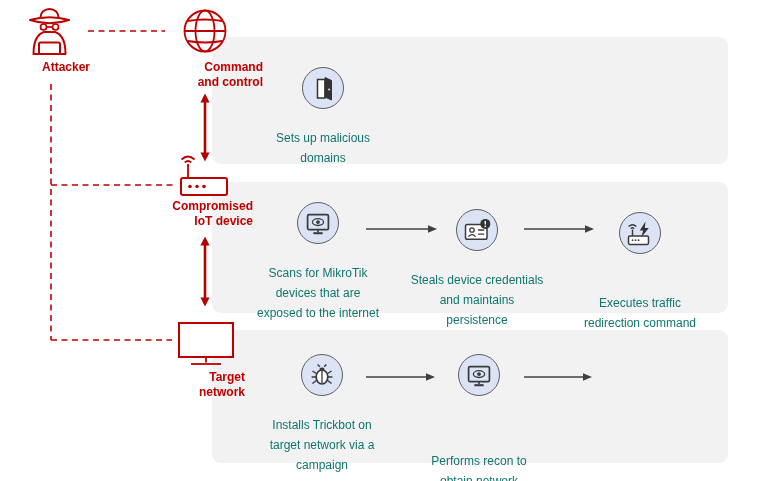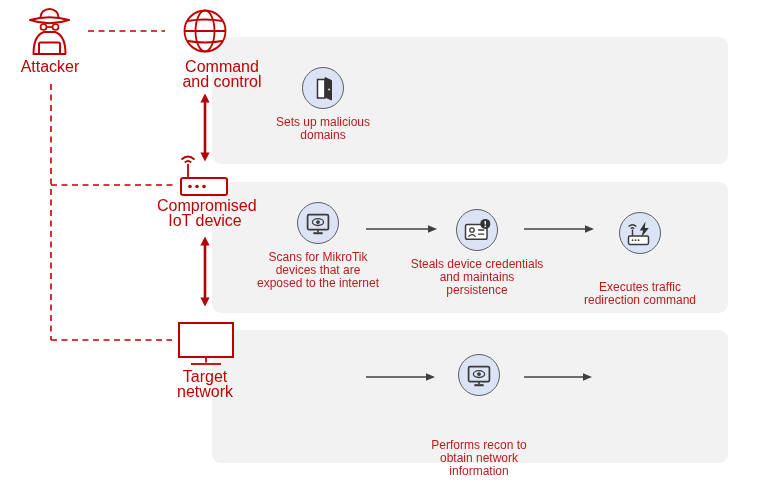--- a/index.html
+++ b/index.html
@@ -2,24 +2,24 @@
 <html><head>
 <meta charset="utf-8">
 <style>
   html,body{margin:0;padding:0;background:#fff;}
   #canvas{position:relative;width:769px;height:481px;background:#ffffff;
           font-family:"Liberation Sans",sans-serif;overflow:hidden;}
   .band{position:absolute;left:212px;width:516px;background:#f2f2f2;border-radius:9px;z-index:1;}
   .step{position:absolute;width:176px;display:flex;flex-direction:column;align-items:center;z-index:2;}
   .bubble{width:42px;height:42px;border-radius:50%;background:#dbe3f4;border:1.4px solid #5c6066;
           display:flex;align-items:center;justify-content:center;box-sizing:border-box;}
-  .caption{margin-top:7px;font-size:12px;line-height:13px;color:#b91c1c;text-align:center;white-space:pre-line;}
+  .caption{margin-top:19px;font-size:12px;line-height:20px;color:#0f766e;text-align:center;white-space:pre-line;}
   .actor-icon{position:absolute;z-index:3;}
-  .actor-label{position:absolute;z-index:3;color:#c00000;font-size:16px;line-height:14.5px;
-               font-weight:400;text-align:center;white-space:pre-line;}
+  .actor-label{position:absolute;z-index:3;color:#c00000;font-size:12px;line-height:14.5px;
+               font-weight:700;text-align:right;white-space:pre-line;}
   #connectors{position:absolute;left:0;top:0;z-index:4;pointer-events:none;}
 </style>
 </head>
 <body>
 
 <div id="canvas">
 
   <div class="band" style="top:37px;height:127px;">
     <div class="step" style="left:23px;top:30px;">
       <div class="bubble">
@@ -77,20 +77,35 @@
           <path d="M4.8 8.6 Q6.5 7 8.2 8.6" stroke="#3a3a3a" stroke-width="1.3"></path>
           <path d="M19.5 1.5 L13.8 10.5 H17.2 L15.2 17.5 L22.8 8 H18.8 Z" fill="#333"></path>
         </svg>
       </div>
       <div class="caption">Executes traffic
 redirection command</div>
     </div>
   </div>
 
   <div class="band" style="top:330px;height:133px;">
+    <div class="step" style="left:22px;top:24px;">
+      <div class="bubble">
+        <svg width="26" height="26" viewBox="0 0 26 26" fill="none">
+          <path d="M10.6 6.6 A3 3 0 0 1 15.4 6.6 L15 8.4 H11 Z" fill="#3a3a3a"></path>
+          <path d="M10.8 4.8 L8.6 2.6 M15.2 4.8 L17.4 2.6" stroke="#3a3a3a" stroke-width="1.4"></path>
+          <ellipse cx="13" cy="15" rx="5.8" ry="7" fill="#ffffff" stroke="#3a3a3a" stroke-width="1.7"></ellipse>
+          <path d="M13 8 V22" stroke="#3a3a3a" stroke-width="1.3"></path>
+          <path d="M7.4 11.5 L3.4 9 M7.1 15 H2.6 M7.4 18.5 L3.4 21.5" stroke="#3a3a3a" stroke-width="1.4"></path>
+          <path d="M18.6 11.5 L22.6 9 M18.9 15 H23.4 M18.6 18.5 L22.6 21.5" stroke="#3a3a3a" stroke-width="1.4"></path>
+        </svg>
+      </div>
+      <div class="caption">Installs Trickbot on
+target network via a
+campaign</div>
+    </div>
     <div class="step" style="left:179px;top:24px;gap:36px;">
       <div class="bubble">
         <svg width="26" height="26" viewBox="0 0 26 26" fill="none">
           <rect x="2.6" y="4.6" width="20.8" height="15" rx="1.4" stroke="#3a3a3a" stroke-width="1.7"></rect>
           <ellipse cx="13" cy="12.1" rx="5.6" ry="3.4" stroke="#3a3a3a" stroke-width="1.3"></ellipse>
           <circle cx="13" cy="12.1" r="1.9" fill="#3a3a3a"></circle>
           <path d="M13 19.6 V22" stroke="#3a3a3a" stroke-width="1.6"></path>
           <path d="M8.4 23.2 H17.6" stroke="#3a3a3a" stroke-width="2.1"></path>
         </svg>
       </div>

